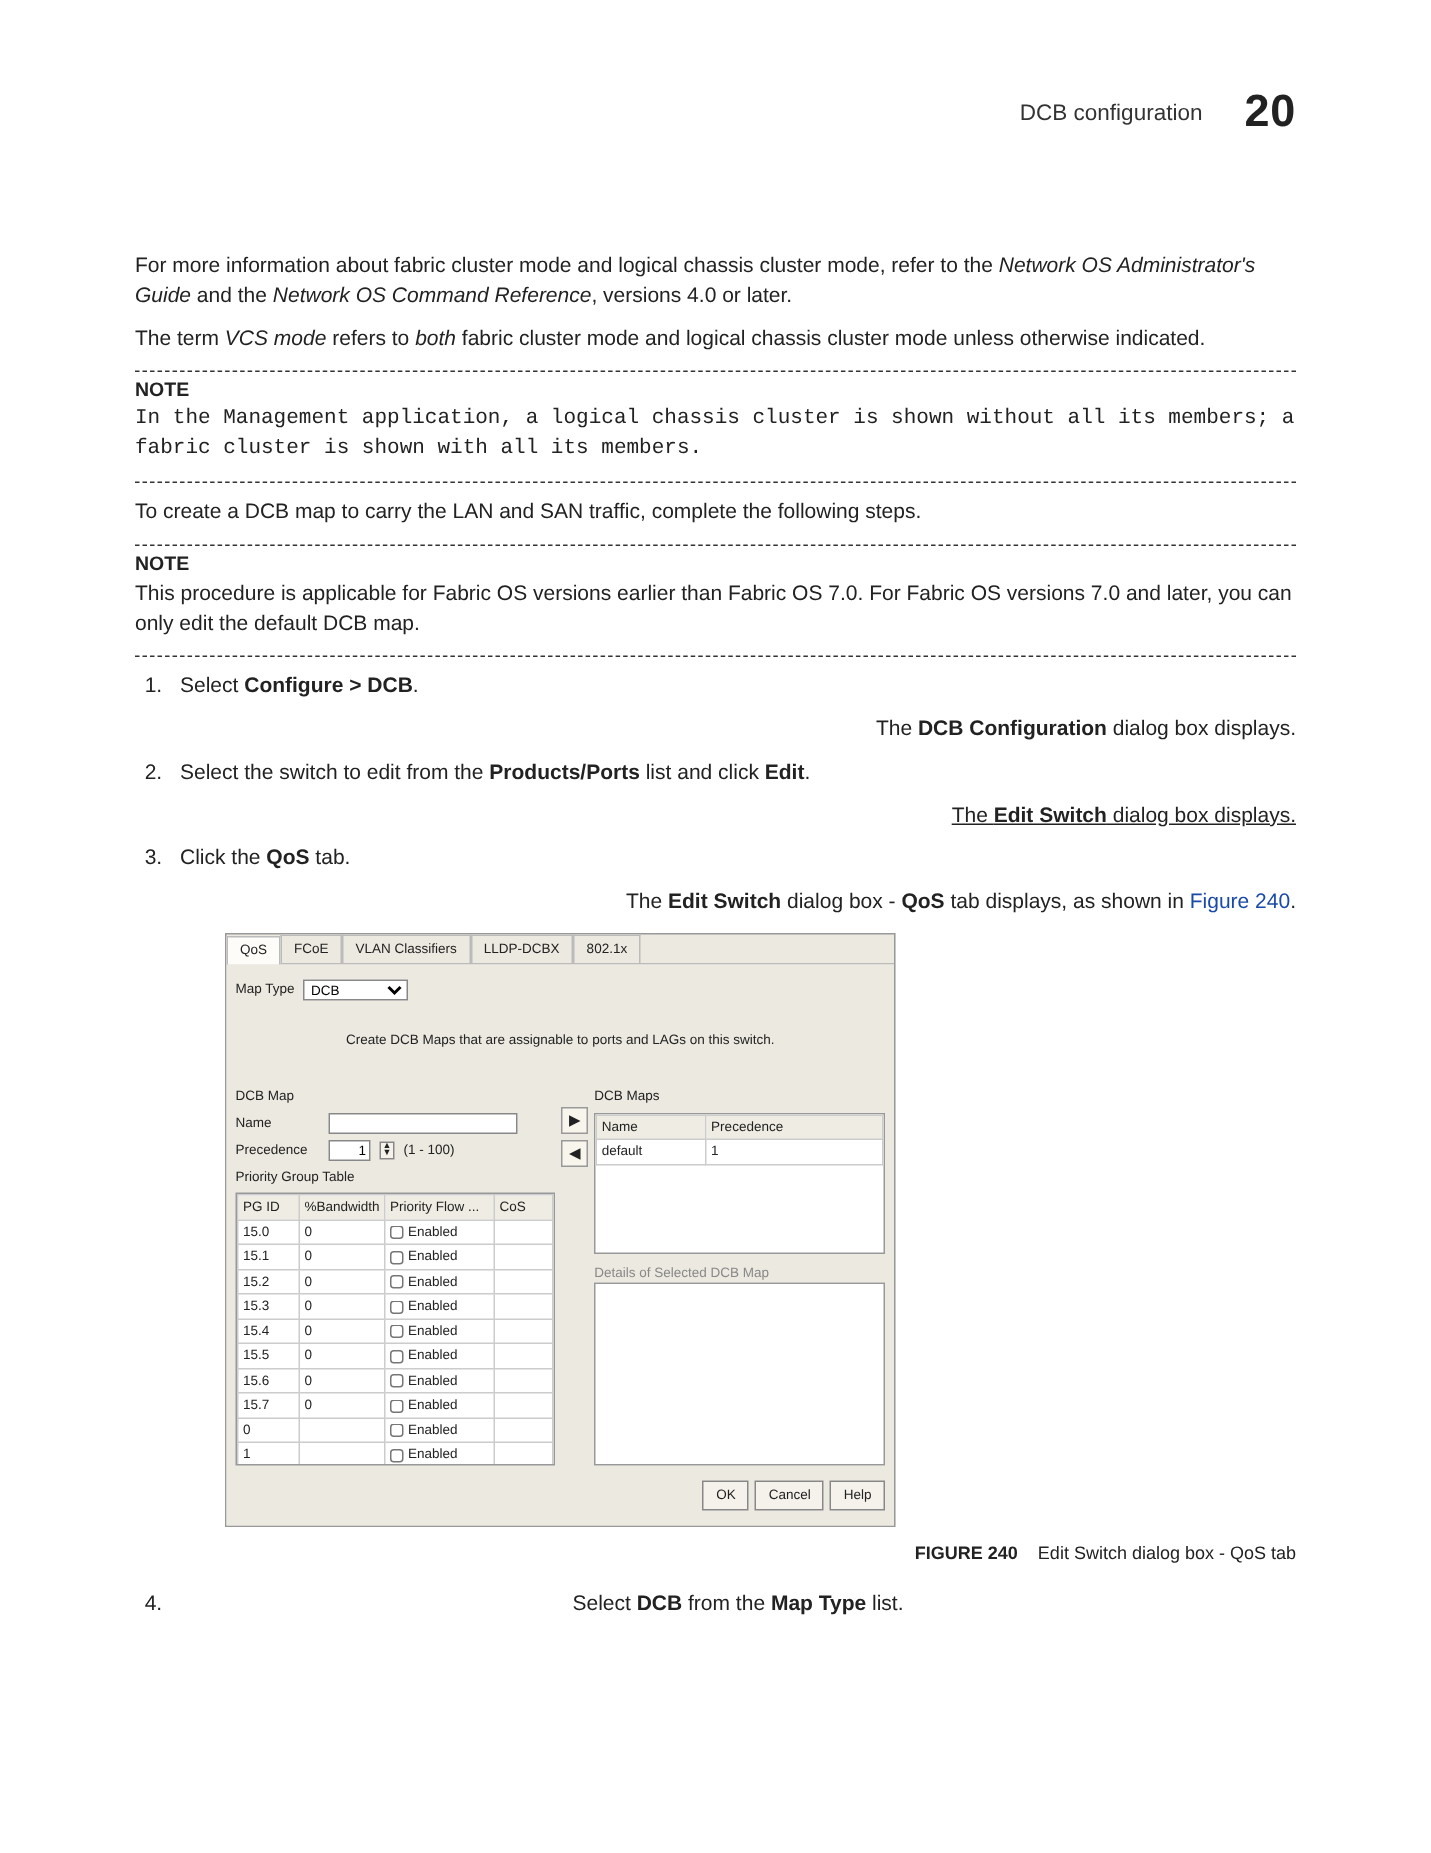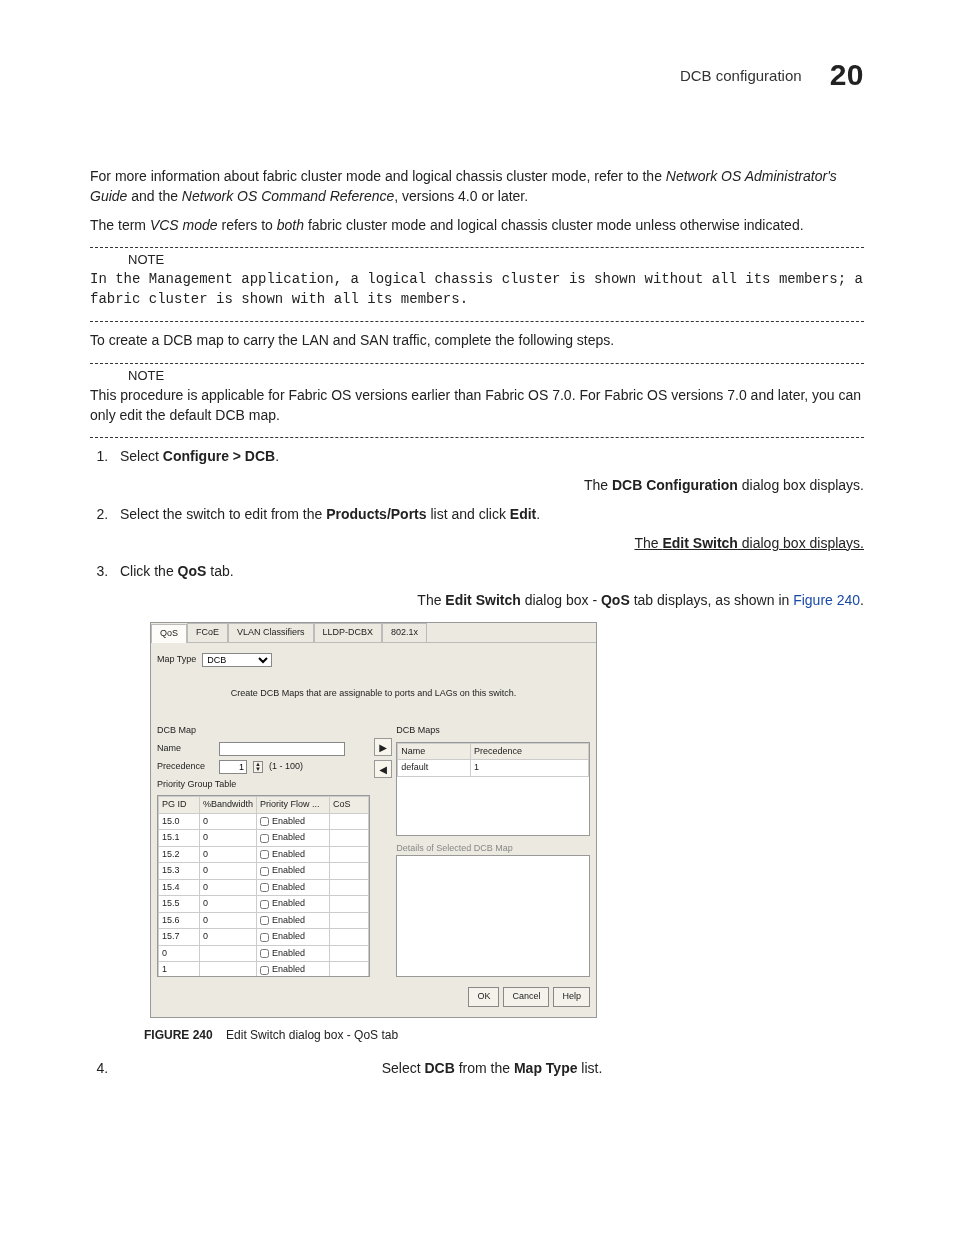--- a/index.html
+++ b/index.html
@@ -38,24 +38,23 @@
   }
   p { margin: 8px 0; line-height: 1.45; }
   .italic { font-style: italic; }
   .bold { font-weight: bold; }
   hr.dashed {
     border: none;
     border-top: 1.5px dashed #333;
     margin: 12px 0 4px 0;
   }
   .note-label {
-    font-weight: normal;
+    font-weight: bold;
     font-size: 13px;
     margin-top: 4px;
-    margin-left: 38px;
   }
   h2.section {
     font-style: italic;
     font-weight: bold;
     font-size: 22px;
     margin: 24px 0 8px 0;
   }
   ol.steps {
     list-style: decimal;
     padding-left: 22px;
@@ -434,21 +433,21 @@
 
             <div class="dialog-footer">
               <div class="dlg-btn">OK</div>
               <div class="dlg-btn">Cancel</div>
               <div class="dlg-btn">Help</div>
             </div>
 
           </div>
         </div>
 
-        <div class="fig-caption" style="margin-left:24px;">
+        <div class="fig-caption" style="margin-left:24px;text-align:right;">
           <span class="cap-label">FIGURE 240</span>
           &nbsp;&nbsp;
           <span>Edit Switch dialog box - QoS tab</span>
         </div>
       </li>
 
       <li style="margin-top:14px;text-align:center;">
         <span>Select </span><span class="bold">DCB</span><span> from the </span><span class="bold">Map Type</span><span> list.</span>
       </li>
 

